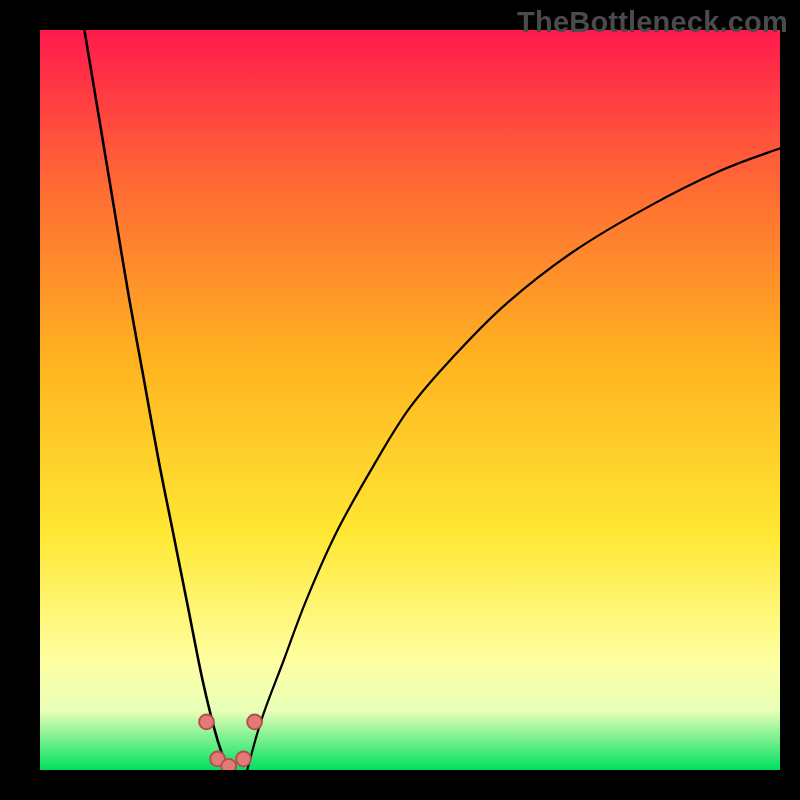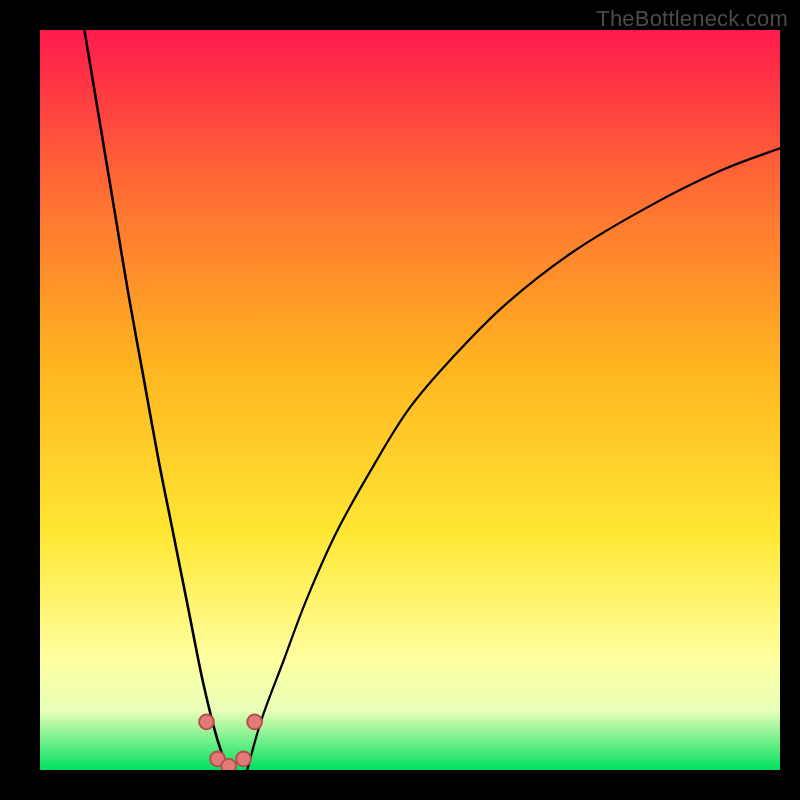--- a/index.html
+++ b/index.html
@@ -28,22 +28,22 @@
     position: absolute;
     left: 0;
     top: 0;
     width: 100%;
     height: 100%;
   }
   .watermark {
     position: absolute;
     top: 6px;
     right: 12px;
-    font-size: 22px;
-    font-weight: 400;
+    font-size: 29px;
+    font-weight: 700;
     color: #4b4b4b;
     letter-spacing: 0.2px;
   }
   svg {
     position: absolute;
     left: 0;
     top: 0;
   }
 </style>
 </head>

